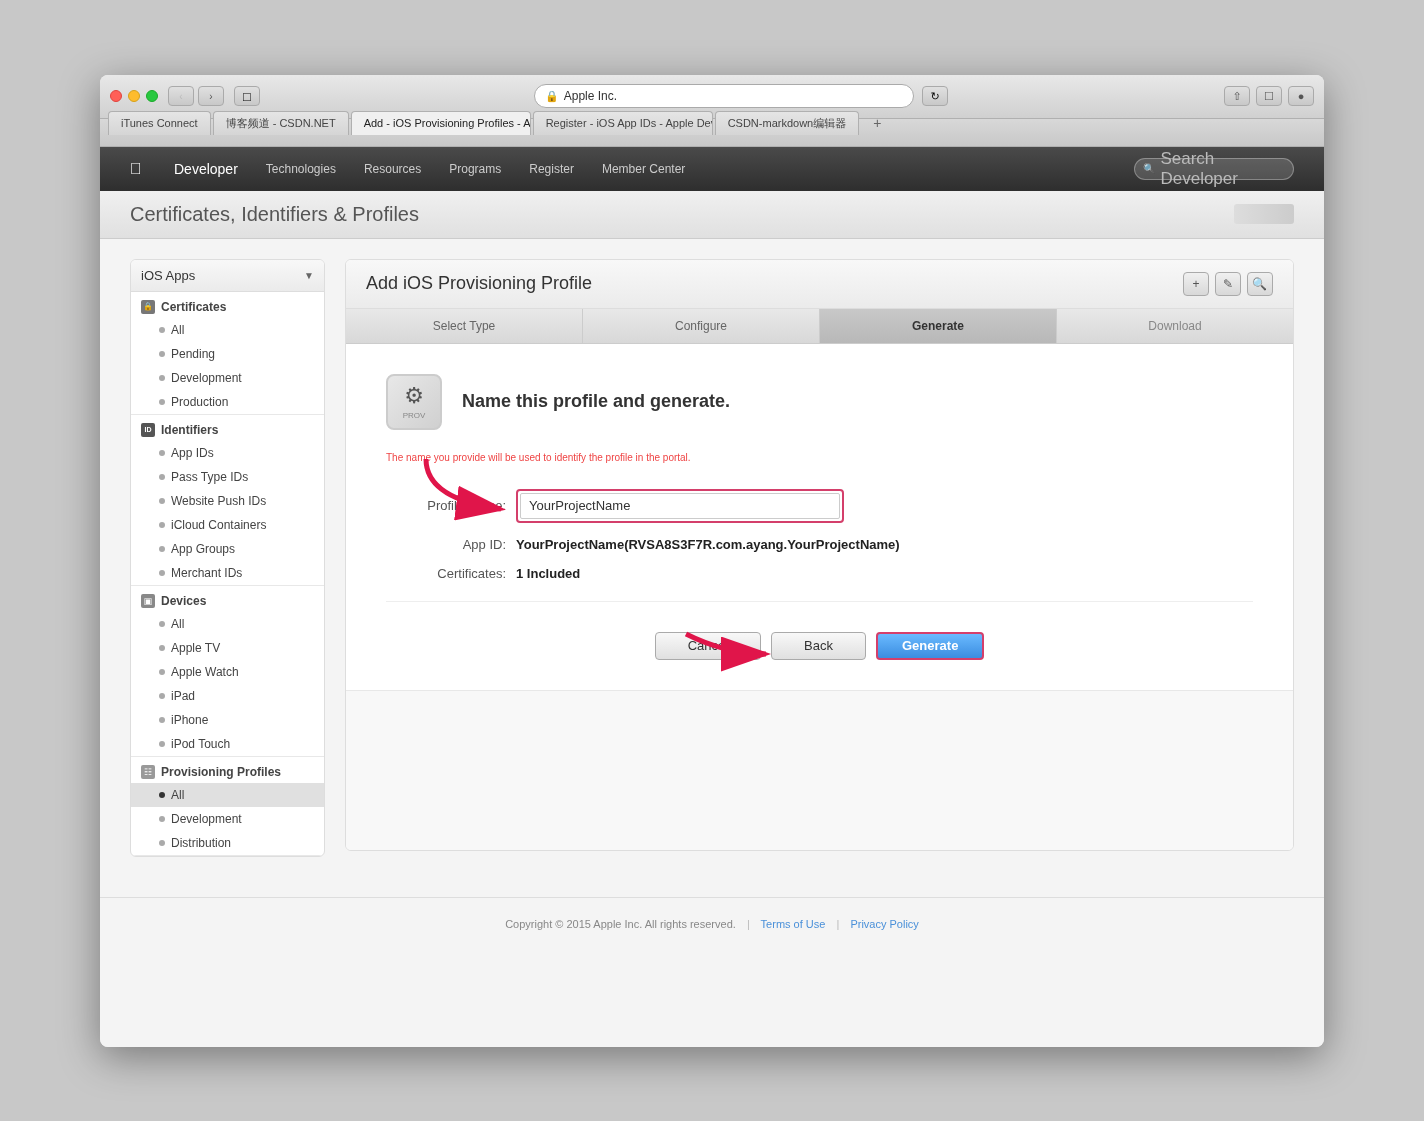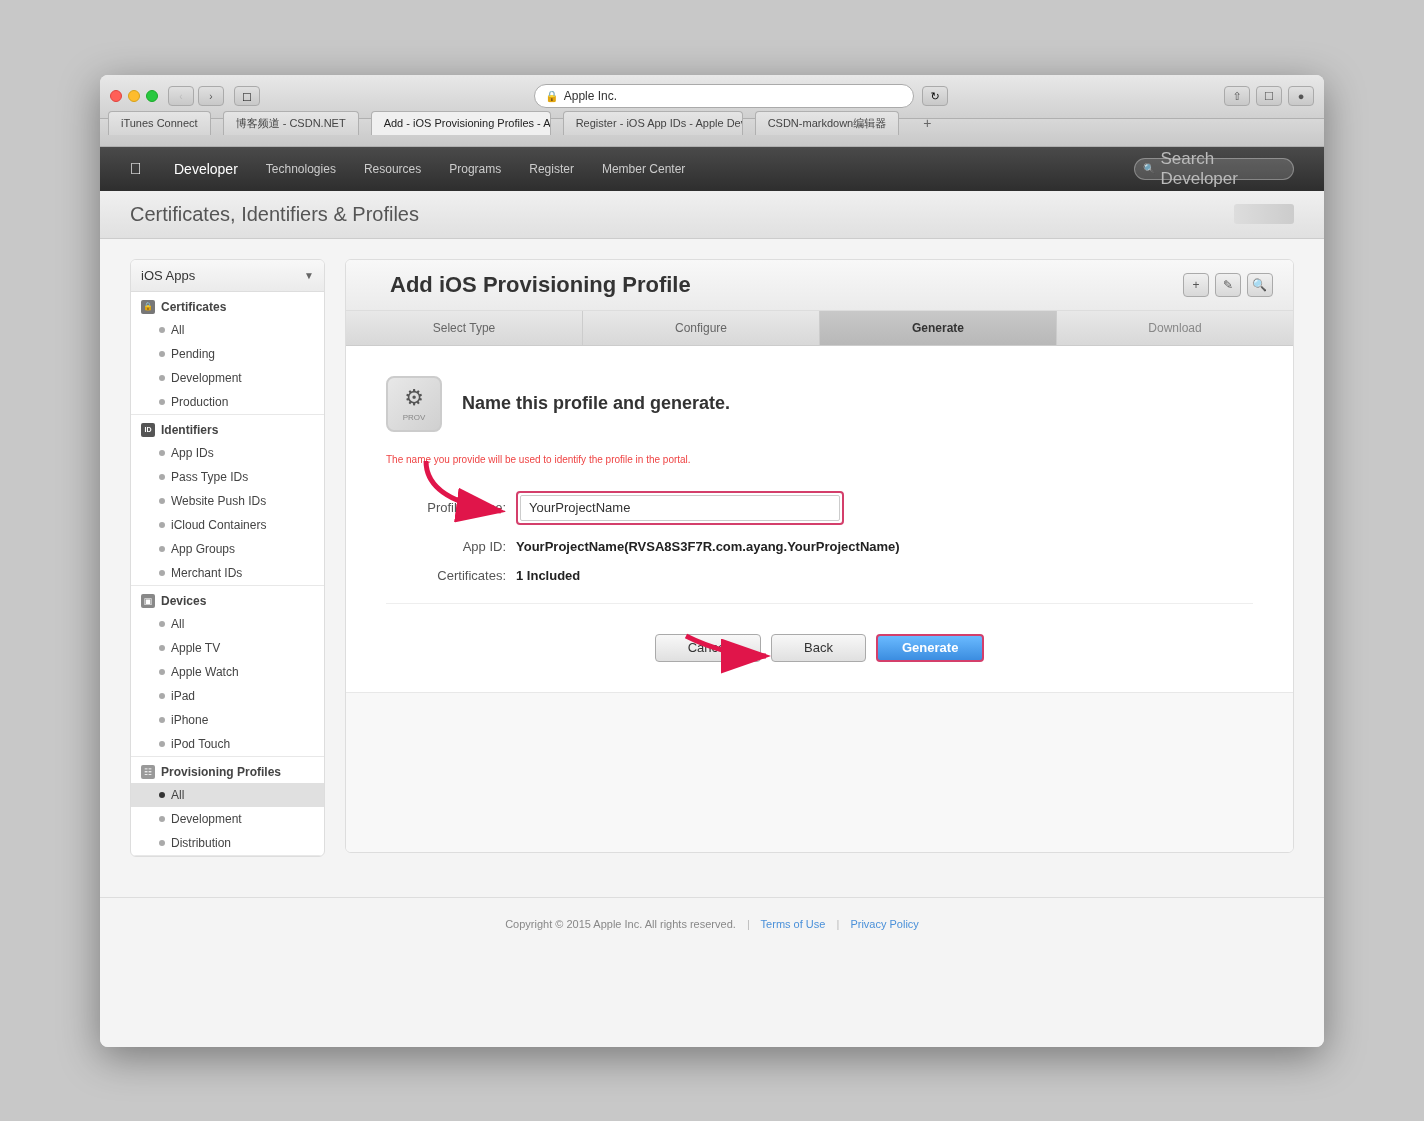--- a/index.html
+++ b/index.html
@@ -120,21 +120,21 @@
     }
 
     
     .tabs-bar {
       background: linear-gradient(to bottom, #d8d8d8, #c8c8c8);
       height: 28px;
       display: flex;
       align-items: flex-end;
       padding: 11px 8px;
       border-bottom: 1px solid #b0b0b0;
-      gap: 12px;
+      gap: 2px;
     }
     .tab {
       height: 24px;
       padding: 0 12px;
       background: linear-gradient(to bottom, #e5e5e5, #d5d5d5);
       border: 1px solid #b0b0b0;
       border-bottom: none;
       border-radius: 4px 4px 0 0;
       display: flex;
       align-items: center;
@@ -312,24 +312,23 @@
     }
     .content-header {
       background: linear-gradient(to bottom, #f8f8f8, #ebebeb);
       border-bottom: 1px solid #ddd;
       padding: 12px 20px;
       display: flex;
       align-items: center;
       justify-content: space-between;
     }
     .content-title {
-      font-size: 22px;
-      font-weight: 700;
+      font-size: 18px;
+      font-weight: 400;
       color: #333;
-      margin-left: 24px;
     }
     .content-header-icons {
       display: flex;
       gap: 6px;
     }
     .content-icon-btn {
       width: 26px; height: 24px;
       background: linear-gradient(to bottom, #f0f0f0, #d8d8d8);
       border: 1px solid #aaa;
       border-radius: 4px;

